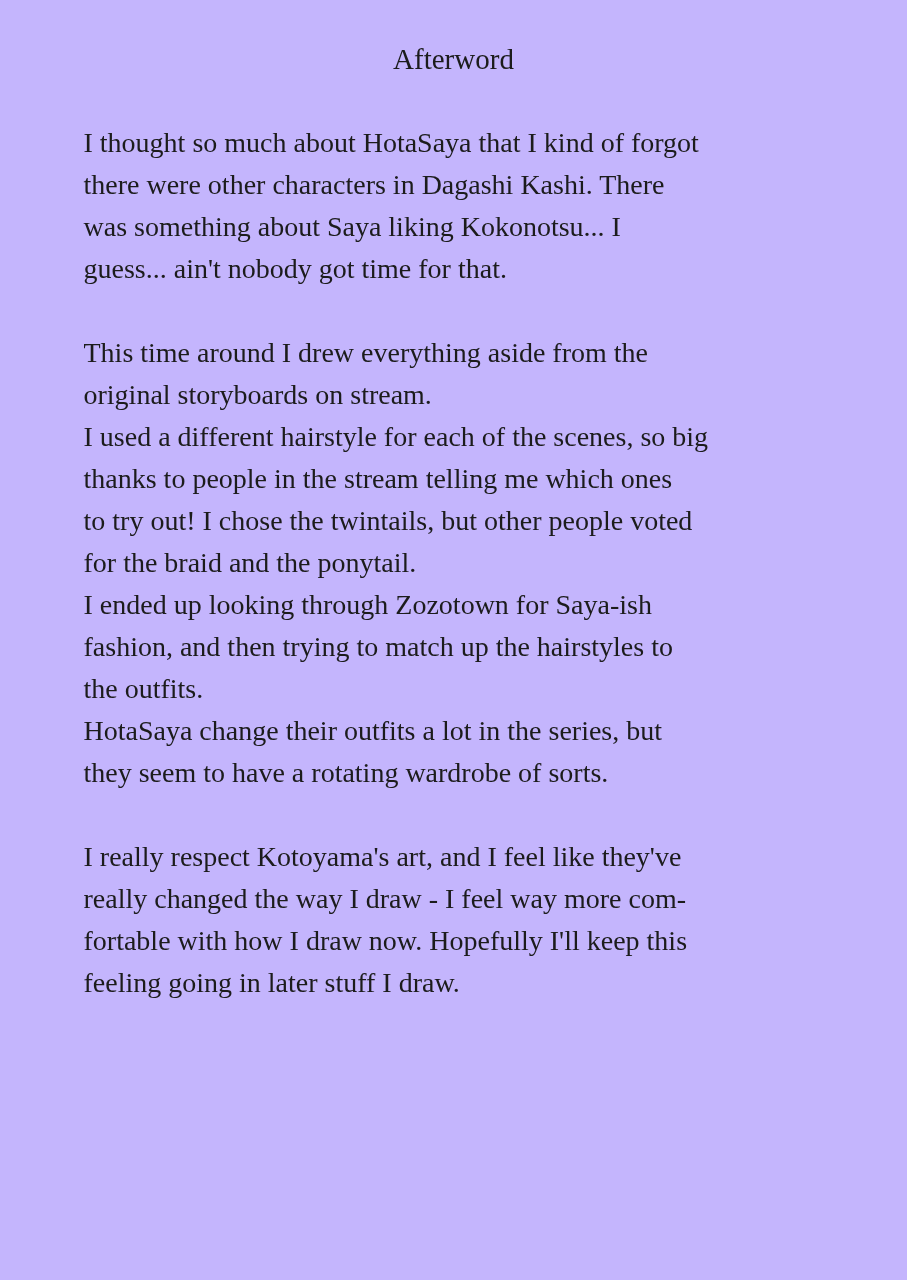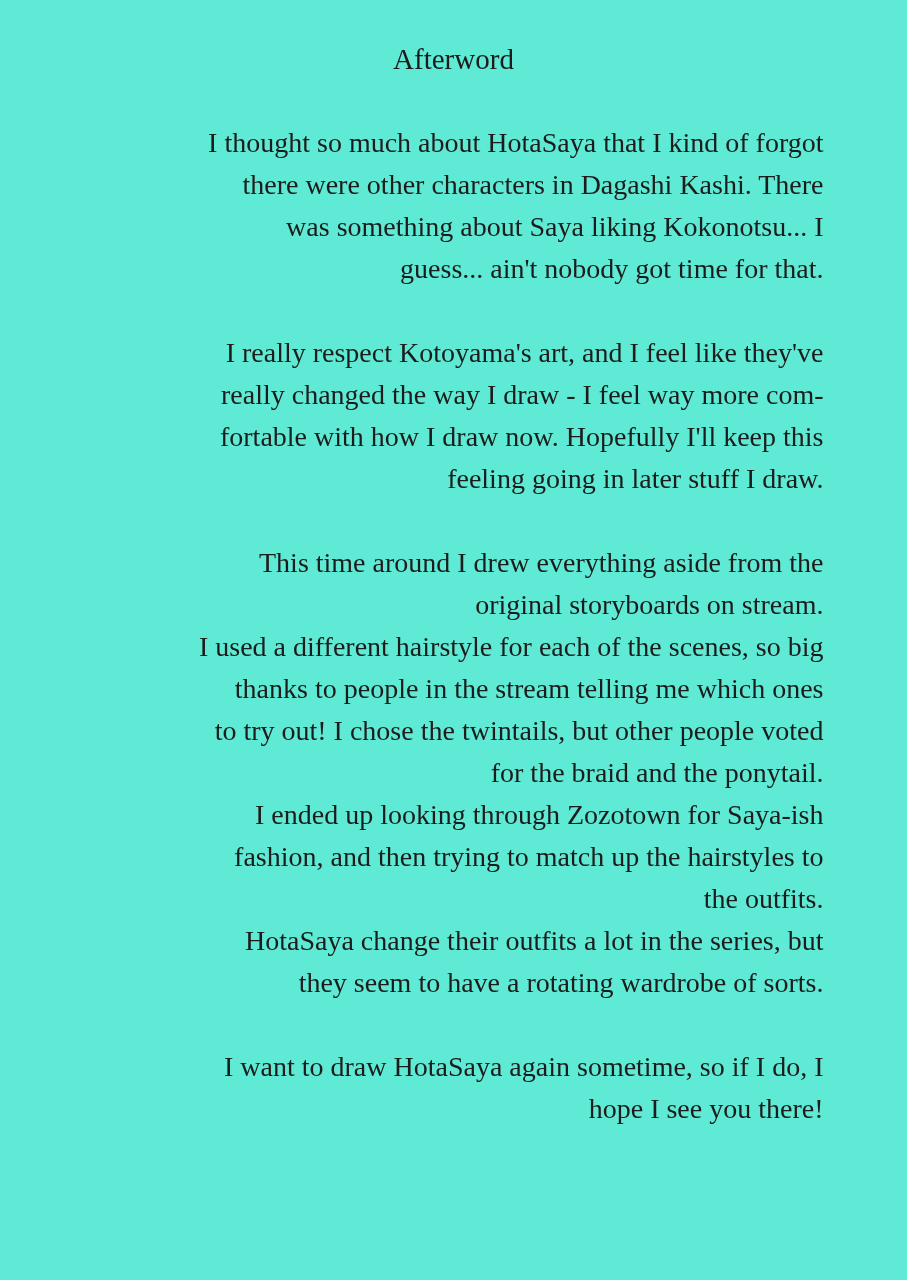--- a/index.html
+++ b/index.html
@@ -18,50 +18,48 @@
   }
   .page-title {
     text-align: center;
     font-size: 29px;
     line-height: 42px;
     white-space: pre-line;
   }
   .paragraph {
     margin: 42px auto 0 auto;
     max-width: 740px;
-    text-align: right;
+    text-align: left;
     font-size: 28px;
     line-height: 42px;
     white-space: pre-line; 
   }
 </style>
 </head>
 <body>
 
-<div class="page" style="color: rgb(28, 28, 28); background: #5eead4;">
+<div class="page" style="color: rgb(28, 28, 28); background: #c4b5fd;">
   <div class="page-title">Afterword</div>
 
   <div class="paragraph">I thought so much about HotaSaya that I kind of forgot
 there were other characters in Dagashi Kashi. There
 was something about Saya liking Kokonotsu... I
 guess... ain't nobody got time for that.</div>
-
-  <div class="paragraph">I really respect Kotoyama's art, and I feel like they've
-really changed the way I draw - I feel way more com-
-fortable with how I draw now. Hopefully I'll keep this
-feeling going in later stuff I draw.</div>
 
   <div class="paragraph">This time around I drew everything aside from the
 original storyboards on stream.
 I used a different hairstyle for each of the scenes, so big
 thanks to people in the stream telling me which ones
 to try out! I chose the twintails, but other people voted
 for the braid and the ponytail.
 I ended up looking through Zozotown for Saya-ish
 fashion, and then trying to match up the hairstyles to
 the outfits.
 HotaSaya change their outfits a lot in the series, but
 they seem to have a rotating wardrobe of sorts.</div>
 
-  <div class="paragraph">I want to draw HotaSaya again sometime, so if I do, I
-hope I see you there!</div>
+  <div class="paragraph">I really respect Kotoyama's art, and I feel like they've
+really changed the way I draw - I feel way more com-
+fortable with how I draw now. Hopefully I'll keep this
+feeling going in later stuff I draw.</div>
+
 
 </div>
 
 </body></html>

